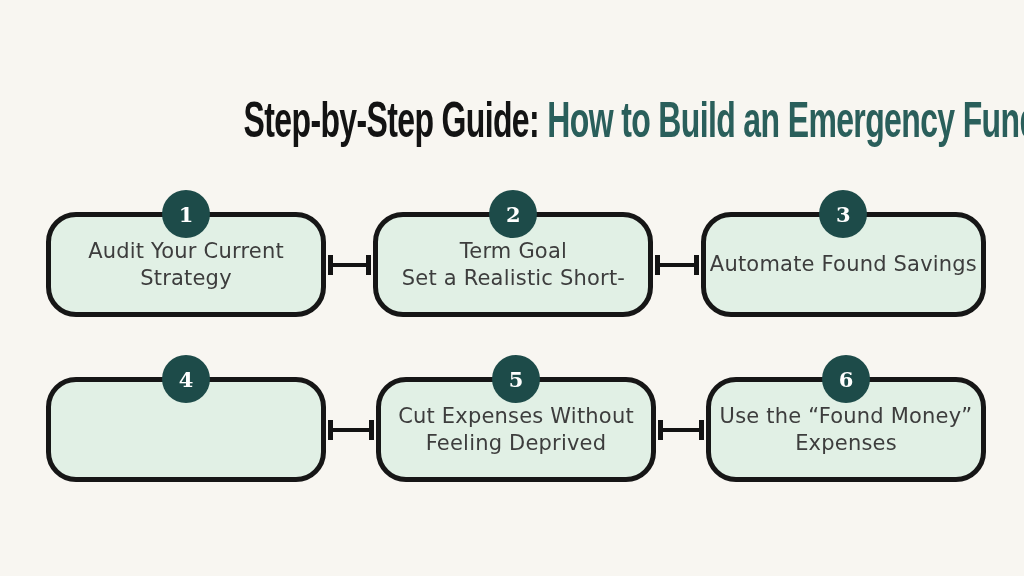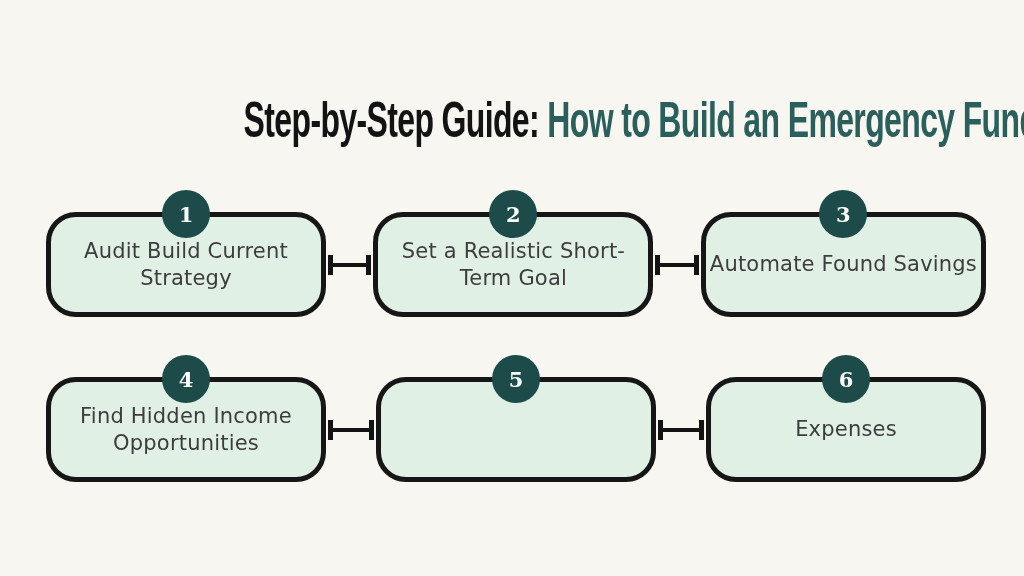--- a/index.html
+++ b/index.html
@@ -131,36 +131,36 @@
     <span class="title-inner"><span class="title-prefix">Step-by-Step Guide: </span><span class="title-highlight">How to Build an Emergency Fund Fast</span></span>
   </h1>
 
   <div class="row row-1">
 
     <div class="step-box">
       <div class="badge">
         <span>1</span>
       </div>
       <div class="step-label">
-        <span class="step-line">Audit Build Current</span>
+        <span class="step-line">Audit Your Current</span>
         <span class="step-line">Strategy</span>
       </div>
     </div>
 
     <div class="connector">
       <div class="connector-bar"></div>
     </div>
 
     <div class="step-box">
       <div class="badge">
         <span>2</span>
       </div>
       <div class="step-label">
+        <span class="step-line">Term Goal</span>
         <span class="step-line">Set a Realistic Short-</span>
-        <span class="step-line">Term Goal</span>
       </div>
     </div>
 
     <div class="connector">
       <div class="connector-bar"></div>
     </div>
 
     <div class="step-box">
       <div class="badge">
         <span>3</span>
@@ -171,44 +171,45 @@
     </div>
 
   </div>
 
   <div class="row row-2">
 
     <div class="step-box">
       <div class="badge">
         <span>4</span>
       </div>
-      <div class="step-label">
-        <span class="step-line">Find Hidden Income</span>
-        <span class="step-line">Opportunities</span>
-      </div>
     </div>
 
     <div class="connector">
       <div class="connector-bar"></div>
     </div>
 
     <div class="step-box">
       <div class="badge">
         <span>5</span>
       </div>
+      <div class="step-label">
+        <span class="step-line">Cut Expenses Without</span>
+        <span class="step-line">Feeling Deprived</span>
+      </div>
     </div>
 
     <div class="connector">
       <div class="connector-bar"></div>
     </div>
 
     <div class="step-box">
       <div class="badge">
         <span>6</span>
       </div>
       <div class="step-label">
+        <span class="step-line">Use the “Found Money”</span>
         <span class="step-line">Expenses</span>
       </div>
     </div>
 
   </div>
 
 </div>
 
 </body></html>

